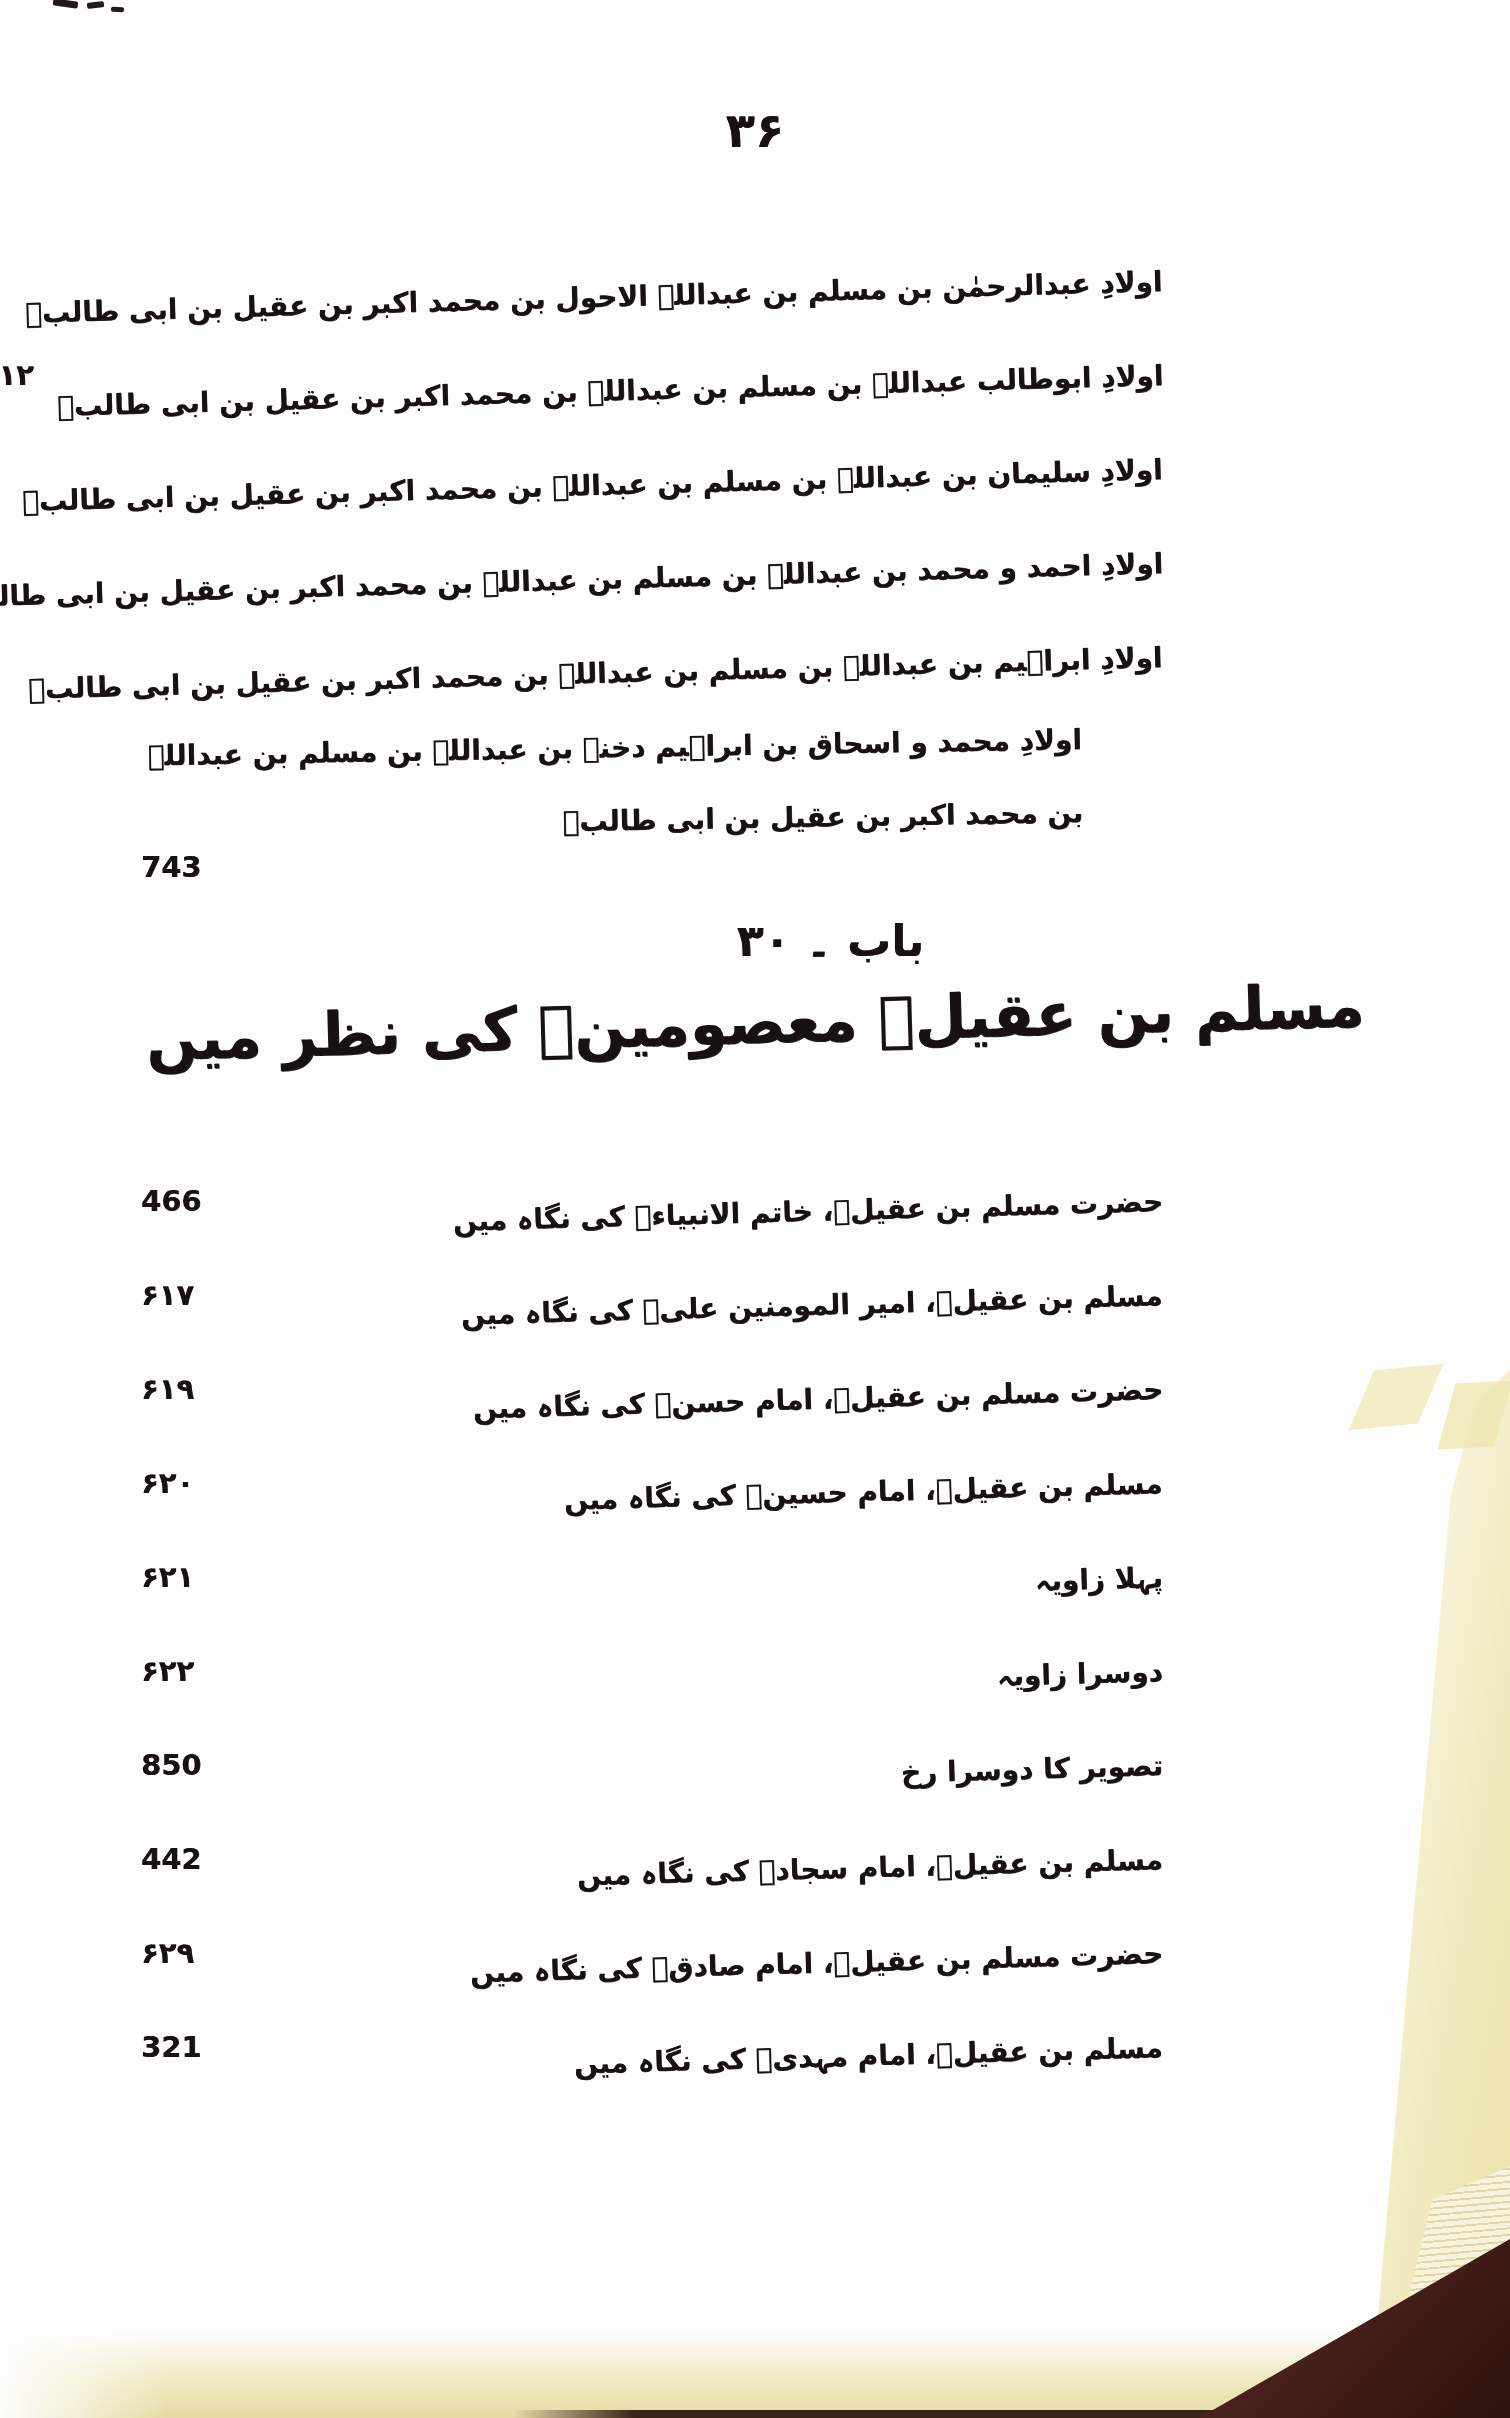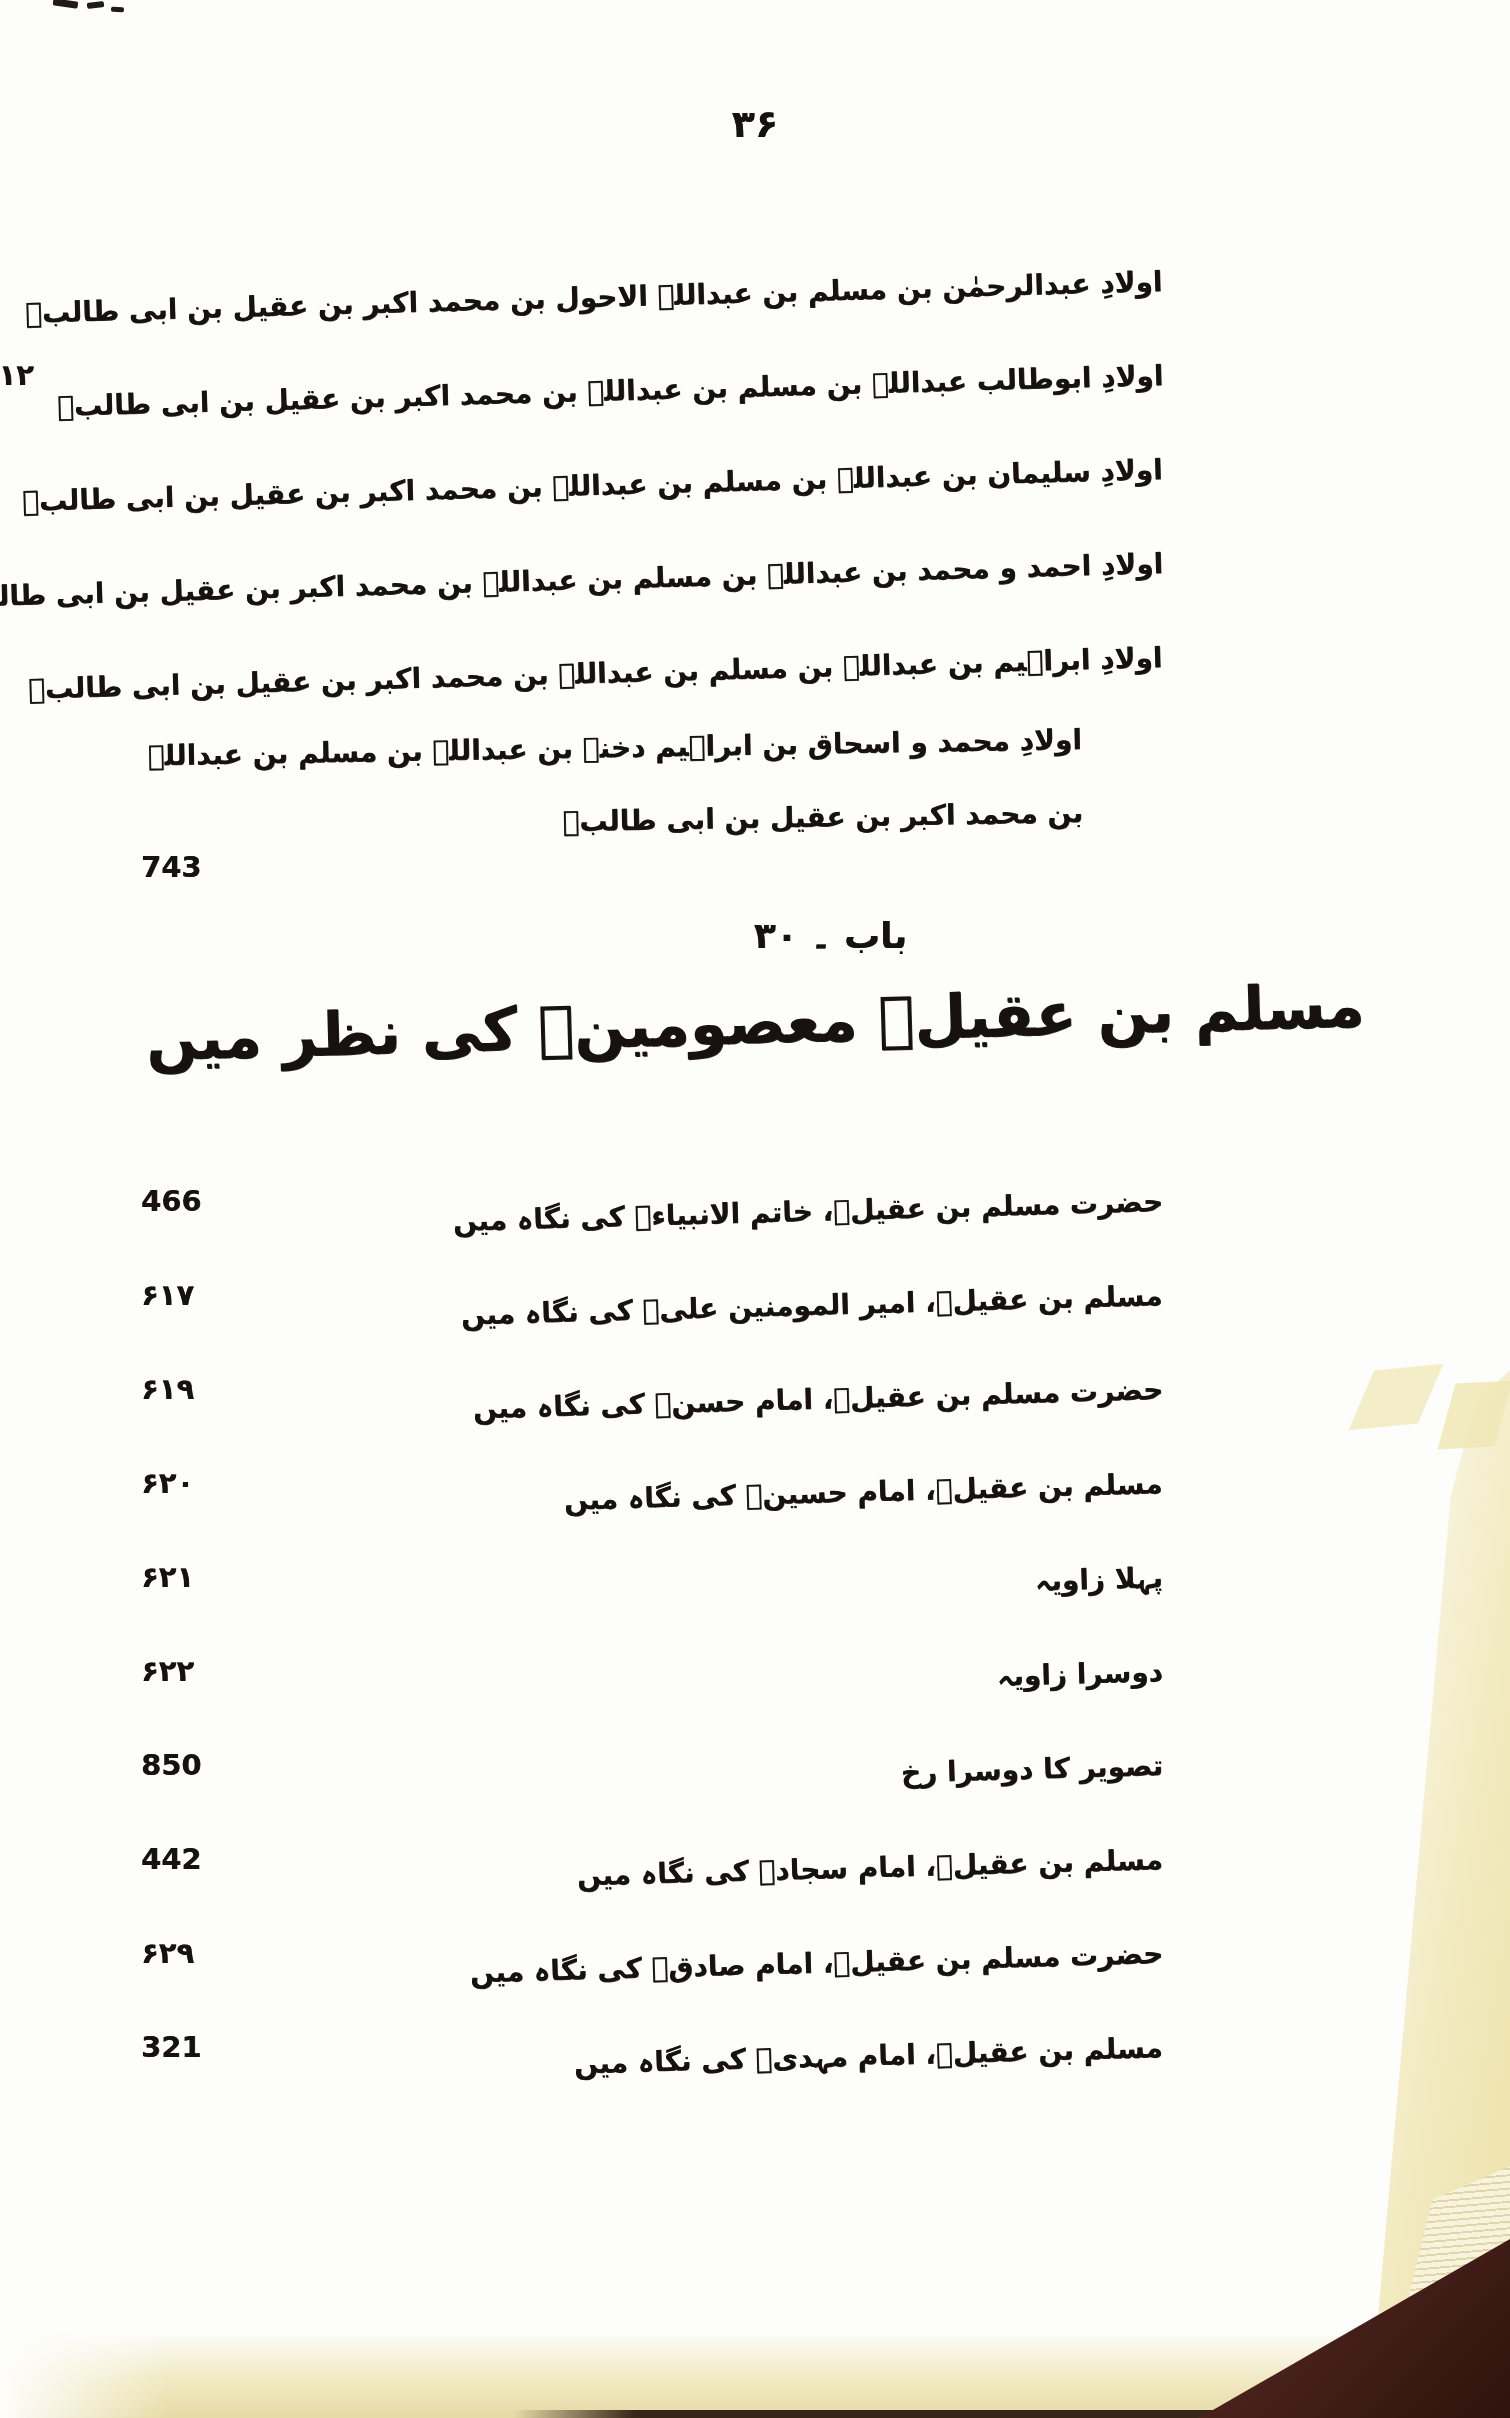--- a/index.html
+++ b/index.html
@@ -9,21 +9,21 @@
     background:#fdfdfb;
     overflow:hidden;
     font-family:"DejaVu Sans",sans-serif;
     color:#17120f;
     direction:rtl;
   }
   
   .folio{
     position:absolute;top:102px;left:0;right:0;
     text-align:center;
-    font-size:38px;font-weight:700;
+    font-size:48px;font-weight:700;
     text-shadow:0 0 0.6px rgba(0,0,0,.85);
   }
   .toc{
     position:absolute;left:141px;right:347px;
     display:flex;flex-direction:column;
   }
   .toc-top{top:234px;}
   .toc-chapter{top:1154px;}
   .toc-row{
     min-height:94px;height:94px;
@@ -45,21 +45,21 @@
     white-space:normal;max-width:942px;line-height:2.6;transform:rotate(-1deg);
   }
   .entry-page{
     font-size:29px;font-weight:700;
     text-shadow:0.4px 0.4px 0 rgba(0,0,0,.75);
     flex:0 0 auto;margin-right:22.6px;
   }
   .chapter-label{
     position:absolute;top:915px;left:151px;right:0;
     text-align:center;
-    font-size:36px;font-weight:700;
+    font-size:44px;font-weight:700;
     text-shadow:0.4px 0.4px 0 rgba(0,0,0,.75);
   }
   .chapter-title{
     position:absolute;top:987px;left:0;right:0;
     text-align:center;
     font-size:60px;font-weight:700;
     letter-spacing:-0.9px;
     text-shadow:0.8px 0.8px 0 rgba(0,0,0,.85);
     transform:rotate(-1.6deg);
   }

